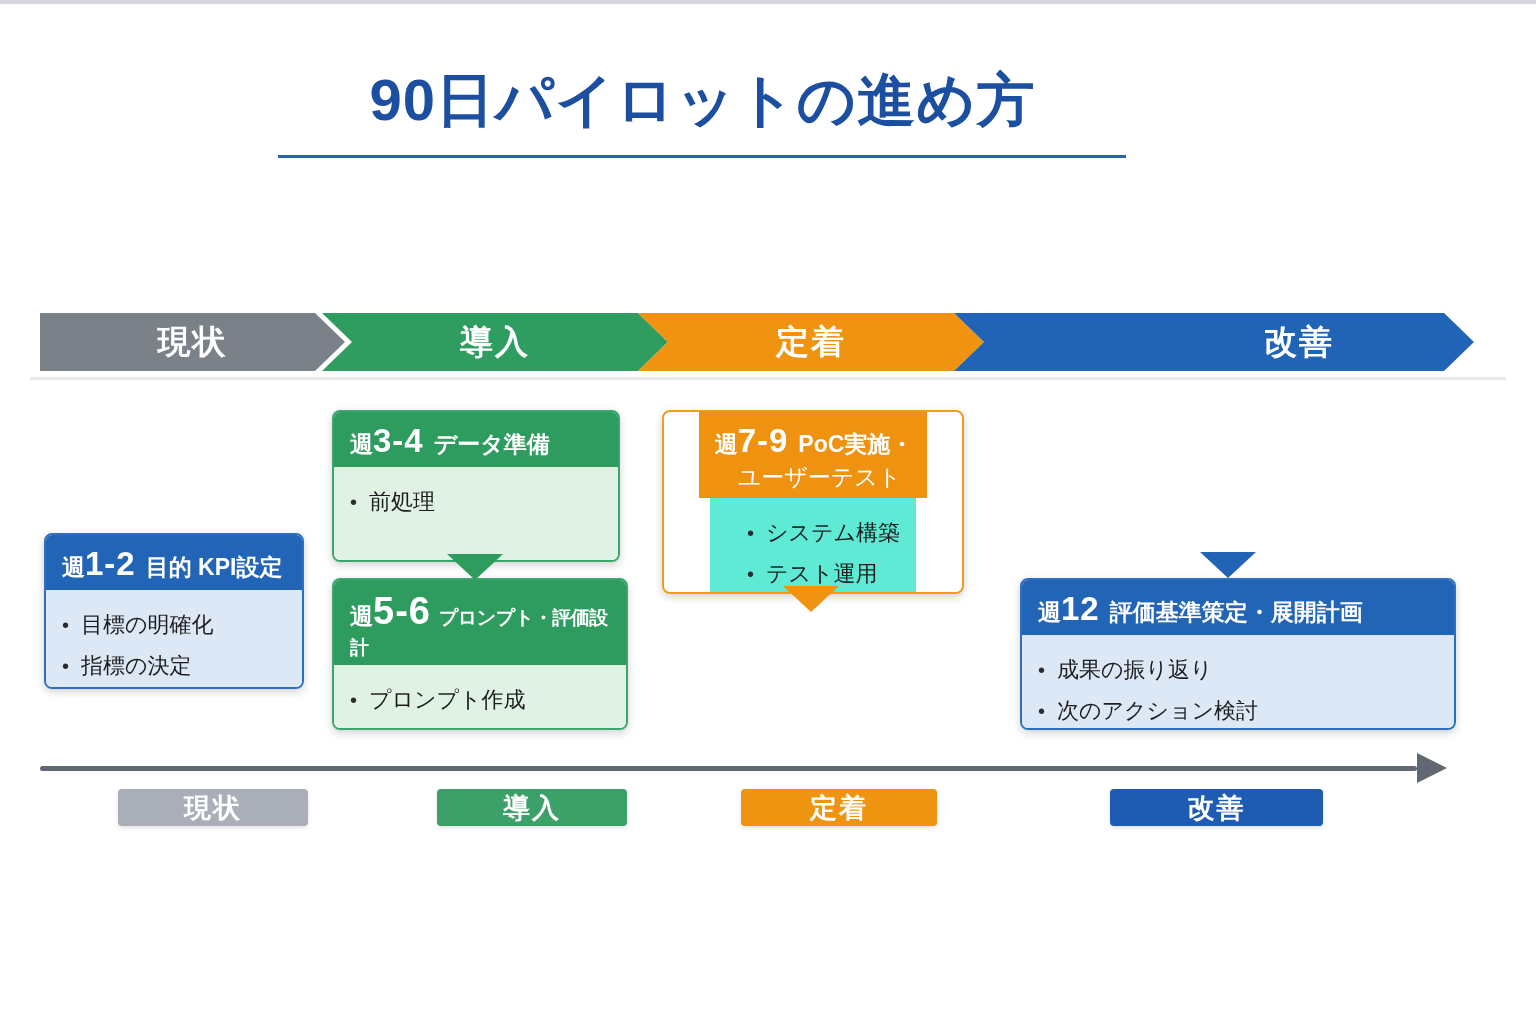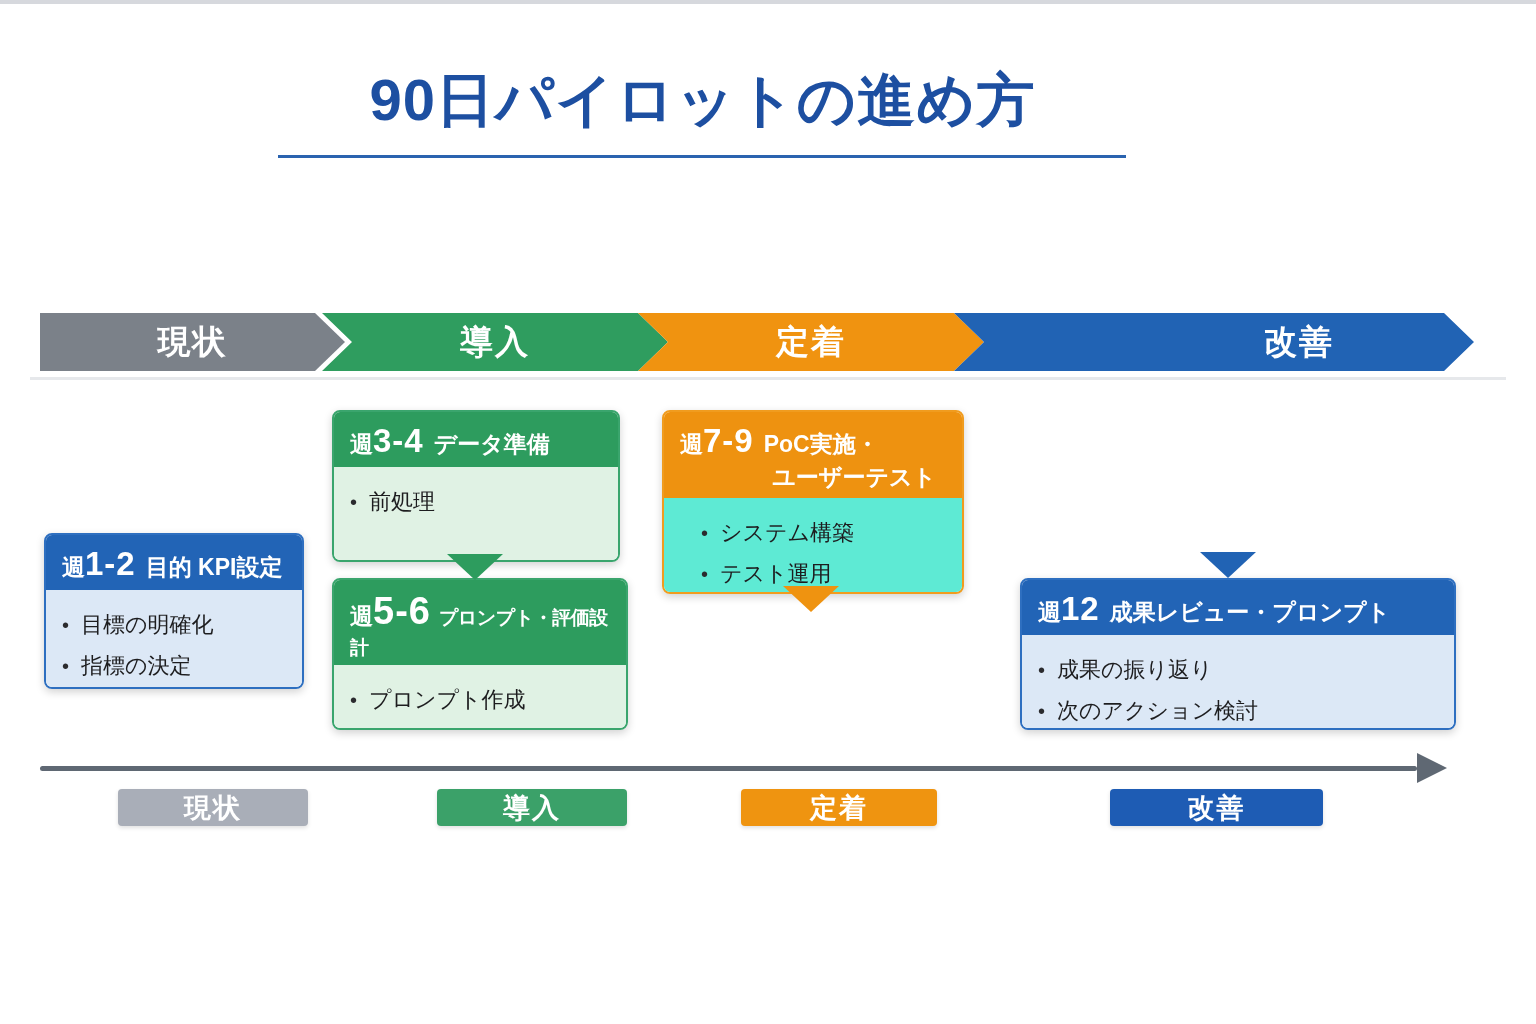--- a/index.html
+++ b/index.html
@@ -38,36 +38,36 @@
   }
   .card-header{
     color:#ffffff;font-weight:bold;padding:8px 14px 6px 16px;line-height:1.25;
     display:block;
   }
   .wk-prefix{font-size:23px;font-weight:bold;}
   .wk-num{font-size:33px;font-weight:bold;letter-spacing:1px;margin-top:25px;}
   .card-title{font-size:23px;font-weight:bold;margin-left:10px;}
   .compact .card-title{font-size:19px;letter-spacing:-0.5px;margin-left:8px;}
   .compact .wk-num{font-size:38px;}
-  .hdr-line2{display:block;text-align:right;padding-right:12px;font-size:23px;font-weight:bold;margin-top:2px;}
+  .hdr-line2{display:block;text-align:right;padding-right:12px;font-size:23px;font-weight:normal;margin-top:2px;}
   .card-body{flex:1;padding:10px 16px;}
   .card-body ul{list-style:none;margin:6px 0 0 0;padding:0;}
   .card-body li{
     font-size:22px;color:#1d1d1f;line-height:1.5;margin:8px 0;
   }
   .card-body li::before{content:"•";margin-right:12px;color:#2b2b2e;font-size:20px;}
 
   .theme-blue .card-header{background:#2264b6;}
   .theme-blue{border:2px solid #2e6fc0;}
   .theme-blue .card-body{background:#dce8f6;}
   .theme-green .card-header{background:#2d9c5e;}
   .theme-green{border:2px solid #3aa56d;}
   .theme-green .card-body{background:#e0f2e4;}
   .theme-orange .card-header{background:#ee9210;}
-  .theme-orange{border:2px solid #f09c1f;}
+  .theme-orange{border:2px solid #f09c1f;align-items:center;}
   .theme-orange .card-body{background:#5eead4;padding-left:37px;}
 
   
   .card-1{left:44px;top:533px;width:256px;height:152px;}
   .card-2{left:332px;top:410px;width:284px;height:148px;}
   .card-3{left:332px;top:578px;width:292px;height:148px;}
   .card-4{left:662px;top:410px;width:298px;height:180px;}
   .card-5{left:1020px;top:410px;width:432px;height:146px;}
   .card-6{left:1020px;top:578px;width:432px;height:148px;}
 
@@ -164,21 +164,21 @@
         <li>テスト運用</li>
       </ul>
     </div>
   </div>
   <div class="tri tri-orange"></div>
 
   <div class="tri tri-blue"></div>
 
   <div class="card theme-blue card-6">
     <div class="card-header">
-      <span class="wk-prefix">週</span><span class="wk-num">12</span><span class="card-title">成果レビュー・プロンプト</span>
+      <span class="wk-prefix">週</span><span class="wk-num">12</span><span class="card-title">評価基準策定・展開計画</span>
     </div>
     <div class="card-body">
       <ul>
         <li>成果の振り返り</li>
         <li>次のアクション検討</li>
       </ul>
     </div>
   </div>
 
   <div class="axis-line"></div>

